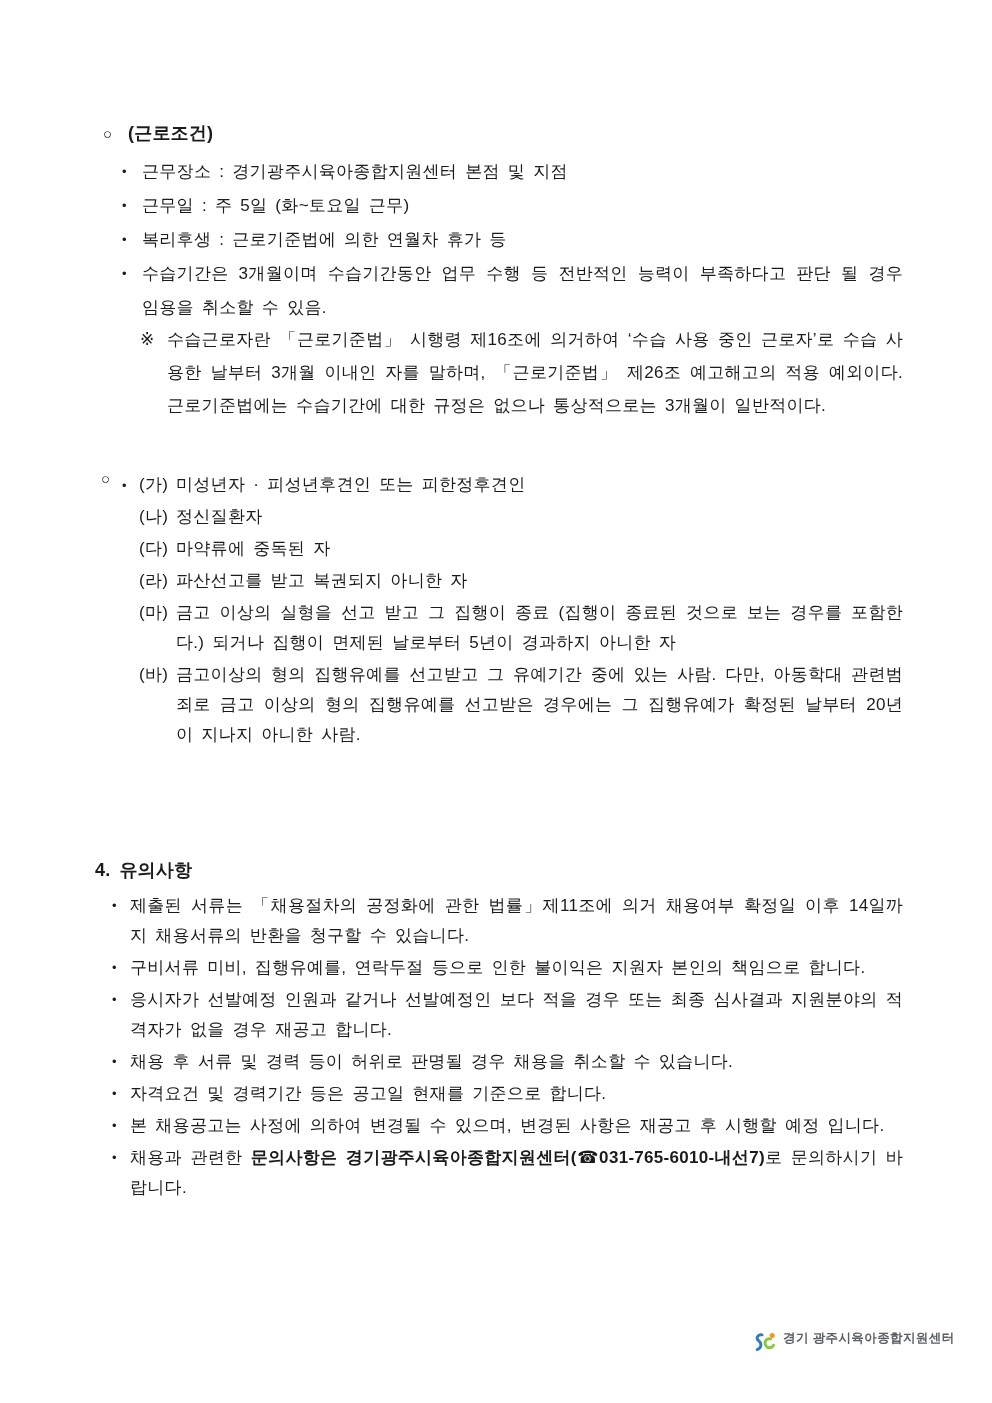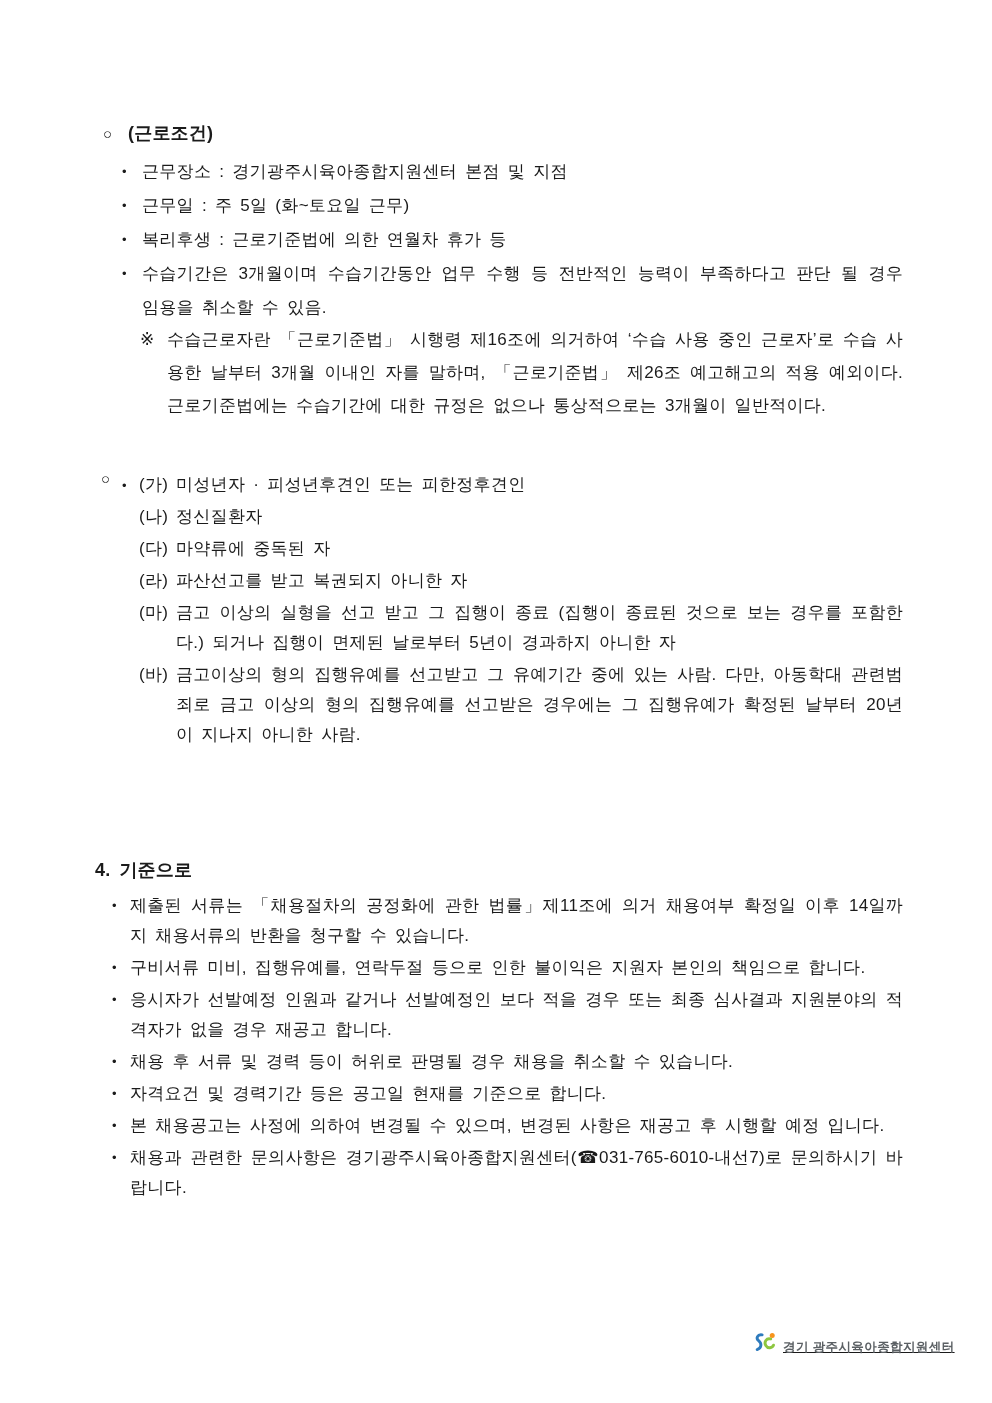--- a/index.html
+++ b/index.html
@@ -73,26 +73,26 @@
   ul.sublist li .sub-label{position:absolute;left:44px;}
 
   
   #sec-caution ul.blist{margin-top:5px;}
   #sec-caution ul.blist li{
     position:relative;padding-left:35px;
     font-size:17px;line-height:30px;
     margin-bottom:2px;
   }
   #sec-caution ul.blist li .dot{position:absolute;left:17px;font-size:13px;}
-  .bold-seg{font-weight:normal;}
+  .bold-seg{font-weight:bold;}
 
   
   .footer-logo{
     position:absolute;left:753px;top:1330px;
-    display:flex;align-items:flex-end;gap:5px;text-decoration:underline;
+    display:flex;align-items:flex-start;gap:5px;
   }
   .footer-logo .logo-text{
     font-size:12.5px;font-weight:bold;letter-spacing:0.4px;
   }
 </style>
 </head>
 <body style="background: rgb(255, 255, 255); color: rgb(27, 27, 27);">
 
 <div class="page">
 
@@ -155,21 +155,21 @@
       </li>
       <li class="jtext">
         <span class="sub-label">(바)</span>
         <span>금고이상의 형의 집행유예를 선고받고 그 유예기간 중에 있는 사람. 다만, 아동학대 관련범죄로 금고 이상의 형의 집행유예를 선고받은 경우에는 그 집행유예가 확정된 날부터 20년이 지나지 아니한 사람.</span>
       </li>
     </ul>
   </section>
 
   <section class="sec" id="sec-caution">
     <div class="num-heading">
-      <span class="h-num">4.</span><span>기준으로</span>
+      <span class="h-num">4.</span><span>유의사항</span>
     </div>
     <ul class="blist">
       <li class="jtext">
         <span class="dot">•</span>
         <span>제출된 서류는 「채용절차의 공정화에 관한 법률」제11조에 의거 채용여부 확정일 이후 14일까지 채용서류의 반환을 청구할 수 있습니다.</span>
       </li>
       <li class="jtext">
         <span class="dot">•</span>
         <span>구비서류 미비, 집행유예를, 연락두절 등으로 인한 불이익은 지원자 본인의 책임으로 합니다.</span>
       </li>

